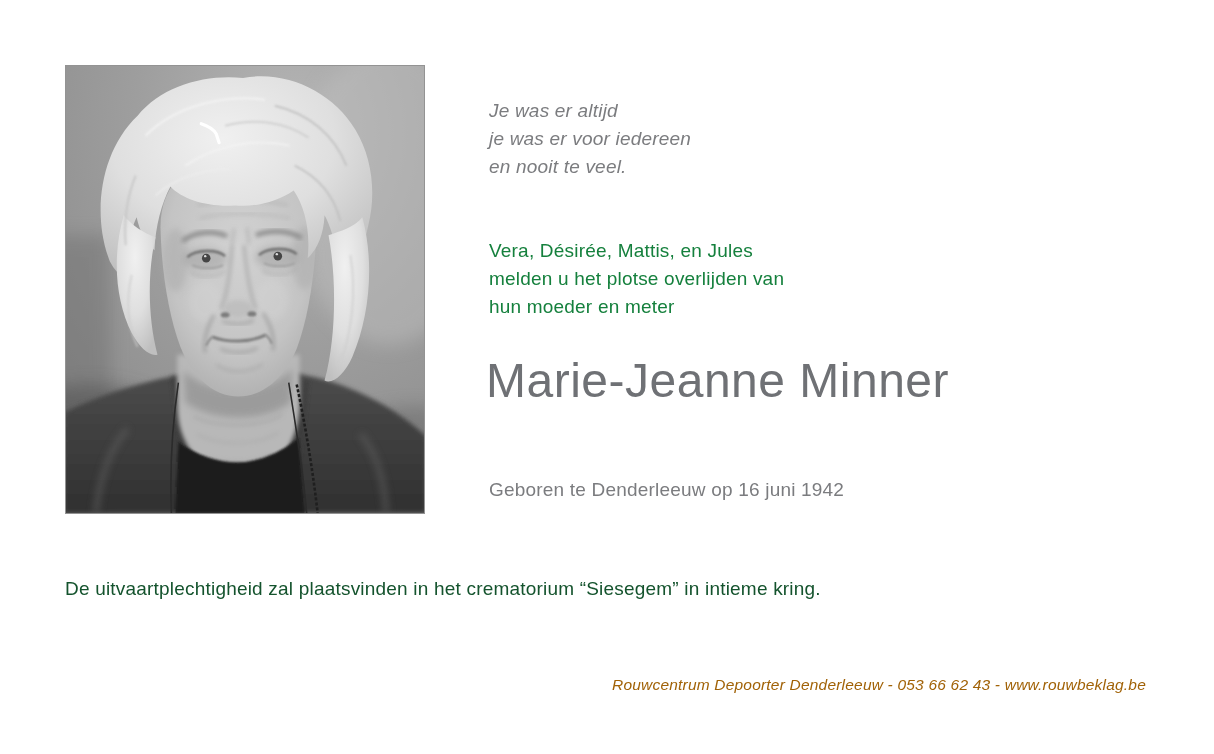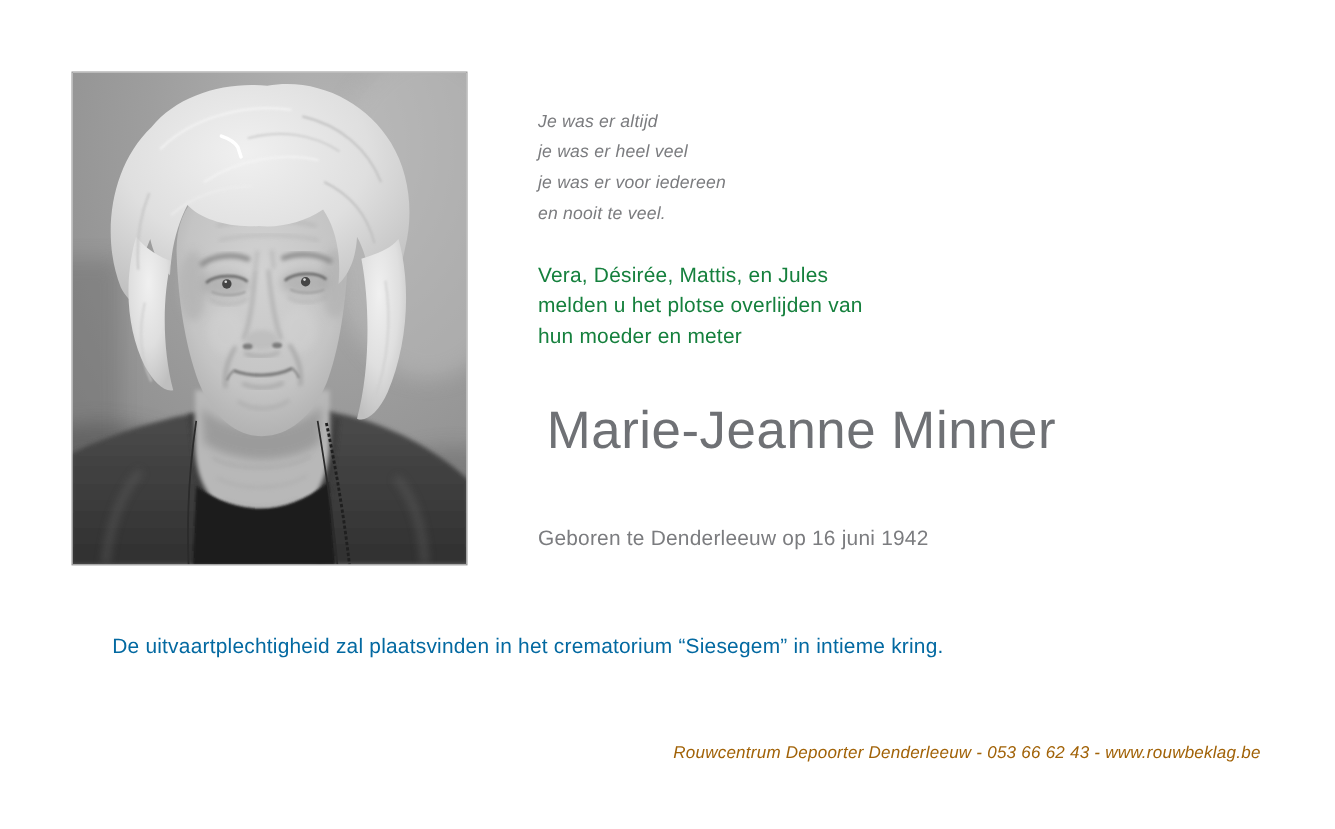--- a/index.html
+++ b/index.html
@@ -31,42 +31,42 @@
   }
   .photo-frame svg {
     display: block;
     width: 100%;
     height: 100%;
   }
   .poem {
     position: absolute;
     left: 489px;
     top: 97px;
-    font-size: 16px;
+    font-size: 19px;
     line-height: 28px;
     font-style: italic;
     color: #7b7c7f;
     letter-spacing: 0.2px;
     white-space: nowrap;
   }
   .announcement {
     position: absolute;
     left: 489px;
     top: 237px;
     font-size: 19px;
     line-height: 28px;
     color: #15803d;
     letter-spacing: 0.2px;
     white-space: nowrap;
   }
   .deceased-name {
     position: absolute;
     left: 486px;
     top: 352px;
-    margin: 11px;
+    margin: 0;
     font-size: 48px;
     font-weight: 400;
     line-height: 58px;
     color: #6f7175;
     letter-spacing: 0.5px;
     white-space: nowrap;
   }
   .life-dates {
     position: absolute;
     left: 489px;
@@ -77,24 +77,23 @@
     letter-spacing: 0.2px;
     white-space: nowrap;
     margin-top: 48px;
   }
   .ceremony {
     position: absolute;
     left: 65px;
     top: 575px;
     font-size: 19px;
     line-height: 28px;
-    color: #0369a1;
-    letter-spacing: 0.2px;
-    white-space: nowrap;
-    margin-left: 37px;
+    color: #14532d;
+    letter-spacing: 0.2px;
+    white-space: nowrap;
   }
   .credit {
     position: absolute;
     right: 68px;
     top: 676px;
     font-size: 15.5px;
     font-style: italic;
     color: #a16207;
     letter-spacing: 0.2px;
     white-space: nowrap;
@@ -221,21 +220,20 @@
       <path d="M160,60 C190,52 220,56 244,72" stroke="#c8c8c8" stroke-width="2" fill="none" opacity="0.7" filter="url(#b1)"></path>
       <path d="M66,210 C60,236 62,262 72,282" stroke="#cdcdcd" stroke-width="2" fill="none" opacity="0.7" filter="url(#b1)"></path>
       <path d="M286,190 C292,226 288,266 276,298" stroke="#cdcdcd" stroke-width="2" fill="none" opacity="0.7" filter="url(#b1)"></path>
 
       <path d="M136,58 C142,60 148,63 151,68 L154,77" stroke="#ffffff" stroke-width="3.2" fill="none" stroke-linecap="round"></path>
     </svg>
   </div>
 
   <div class="poem">
     <div>Je was er altijd</div>
-    <div>je was er heel veel</div>
     <div>je was er voor iedereen</div>
     <div>en nooit te veel.</div>
   </div>
 
   <div class="announcement">
     <div>Vera, Désirée, Mattis, en Jules</div>
     <div>melden u het plotse overlijden van</div>
     <div>hun moeder en meter</div>
   </div>
 

